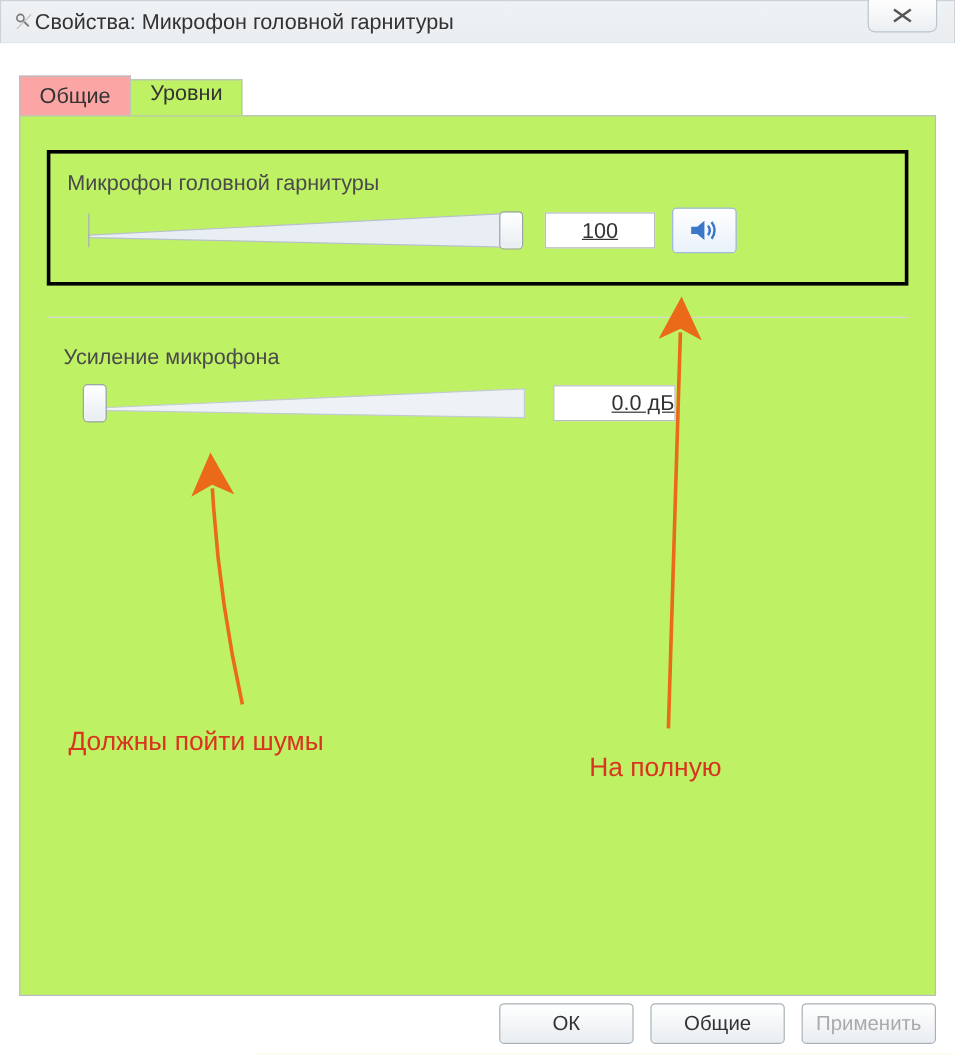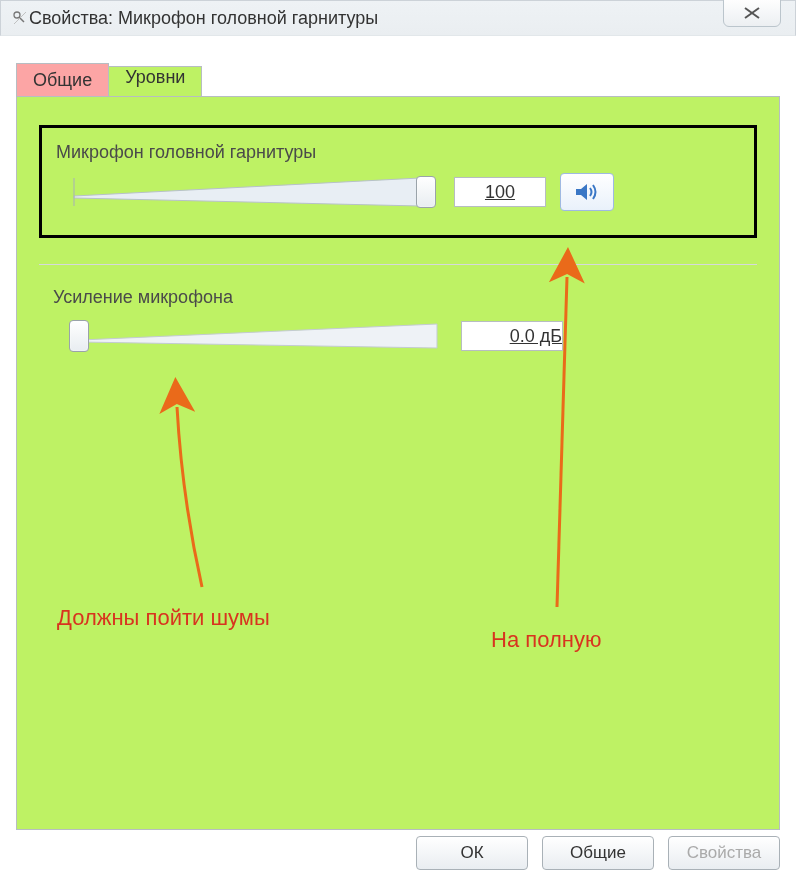--- a/index.html
+++ b/index.html
@@ -293,16 +293,16 @@
       </svg>
       <div class="anno-text" style="left:40px; top:508px;">Должны пойти шумы</div>
       <div class="anno-text" style="left:474px; top:530px;">На полную</div>
     </div>
 
   </div>
 
   <div class="button-row">
     <button class="win-btn">ОК</button>
     <button class="win-btn">Общие</button>
-    <button class="win-btn disabled">Свойства</button>
+    <button class="win-btn disabled">Применить</button>
   </div>
 
 </div>
 
 </body></html>

